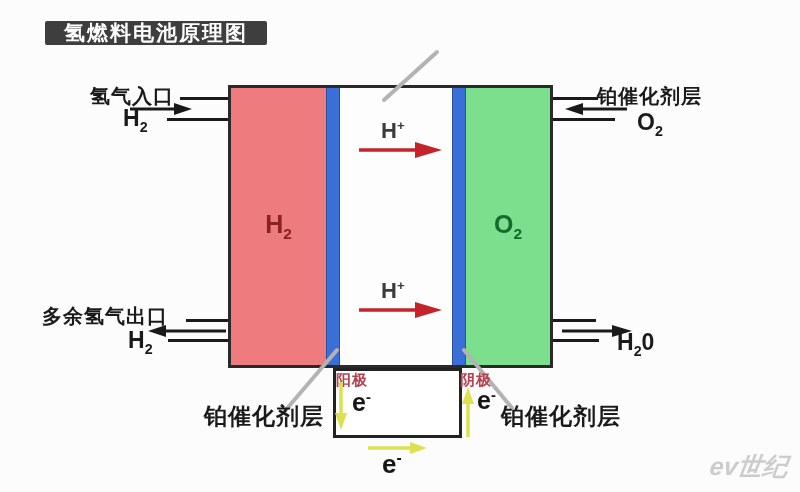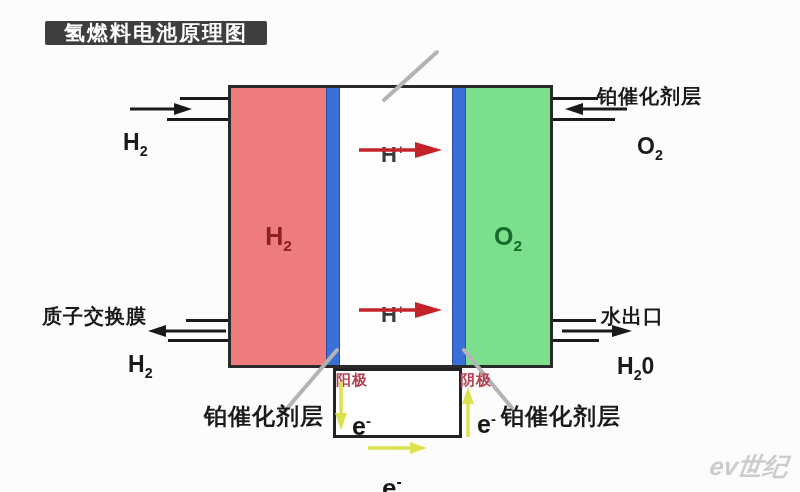--- a/index.html
+++ b/index.html
@@ -18,21 +18,21 @@
   .cell{
     position:absolute;left:228px;top:85px;width:325px;height:283px;
     border:3px solid #2a2a2a;box-sizing:border-box;display:flex;background:#fff;
   }
   .region{height:100%;display:flex;align-items:center;justify-content:center;}
   .region.red{width:95px;background:var(--regionH2,#ee7c7e);}
   .region.mid{width:112px;background:#fdfdfd;}
   .region.green{flex:1;background:var(--regionO2,#7cdf8d);}
   .strip{width:14px;height:100%;background:var(--catalystStrip,#3a6fd8);
     border-left:1px solid #2c4fa0;border-right:1px solid #2c4fa0;box-sizing:border-box;}
-  .formula{font-weight:bold;white-space:nowrap;margin-top:24px;}
+  .formula{font-weight:bold;white-space:nowrap;}
   .formula sub{font-size:62%;}
   .formula sup{font-size:60%;}
   .h2text{color:var(--h2Text,#8b2222);font-size:25px;}
   .o2text{color:var(--o2Text,#156b2b);font-size:25px;}
   .lbl{position:absolute;font-weight:bold;color:var(--ink,#1a1a1a);white-space:nowrap;}
   .lbl.cn{font-size:20px;letter-spacing:1px;}
   .lbl.cn-lg{font-size:23px;letter-spacing:1px;}
   .lbl.chem{font-size:23px;}
   .line{position:absolute;height:3px;background:var(--ink,#1a1a1a);}
   .arrow{position:absolute;}
@@ -109,29 +109,29 @@
     <line x1="0" y1="8" x2="54" y2="8" style="stroke:var(--ink,#1a1a1a);" stroke-width="3"></line>
     <polygon points="50,2 70,8 50,14" style="fill:var(--ink,#1a1a1a);"></polygon>
   </svg>
 
   <svg class="pointer-overlay" width="800" height="492">
     <line x1="437" y1="52" x2="384" y2="100" style="stroke:var(--pointerLine,#b3b3b3);" stroke-width="4" stroke-linecap="round"></line>
     <line x1="284" y1="412" x2="337" y2="350" style="stroke:var(--pointerLine,#b3b3b3);" stroke-width="4" stroke-linecap="round"></line>
     <line x1="512" y1="408" x2="464" y2="350" style="stroke:var(--pointerLine,#b3b3b3);" stroke-width="4" stroke-linecap="round"></line>
   </svg>
 
+  <span class="lbl cn" style="left:90px;top:83px;">氢气入口</span>
   <span class="lbl chem formula" style="left:123px;top:105px;"><span>H</span><sub>2</sub></span>
 
   <span class="lbl cn" style="left:597px;top:83px;">铂催化剂层</span>
   <span class="lbl chem formula" style="left:637px;top:109px;"><span>O</span><sub>2</sub></span>
 
-  <span class="lbl cn" style="left:42px;top:303px;">质子交换膜</span>
+  <span class="lbl cn" style="left:42px;top:303px;">多余氢气出口</span>
   <span class="lbl chem formula" style="left:128px;top:327px;"><span>H</span><sub>2</sub></span>
 
-  <span class="lbl cn" style="left:601px;top:303px;">水出口</span>
   <span class="lbl chem formula" style="left:617px;top:329px;"><span>H</span><sub>2</sub><span>0</span></span>
 
   <span class="lbl cn-lg" style="left:204px;top:401px;">铂催化剂层</span>
   <span class="lbl cn-lg" style="left:501px;top:401px;">铂催化剂层</span>
 
   <div class="circuit-box"></div>
   <span class="electrode" style="left:336px;top:371px;text-align:right;">阳极</span>
   <span class="electrode" style="left:423px;top:371px;margin-left:37px;">阴极</span>
 
   <svg class="arrow" style="left:334px;top:382px;" width="14" height="48">

